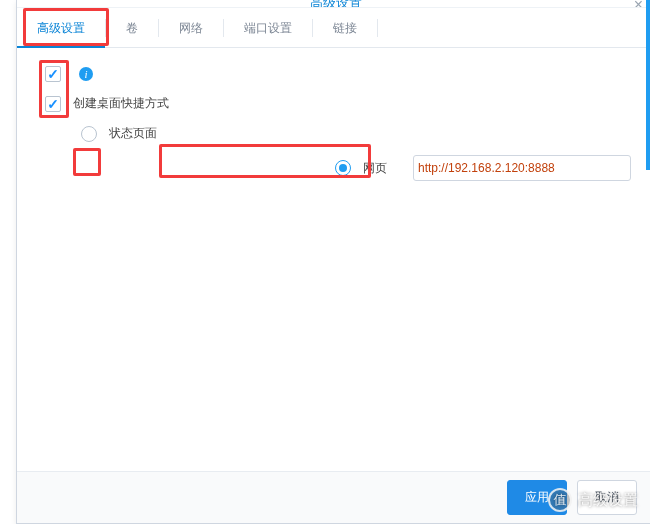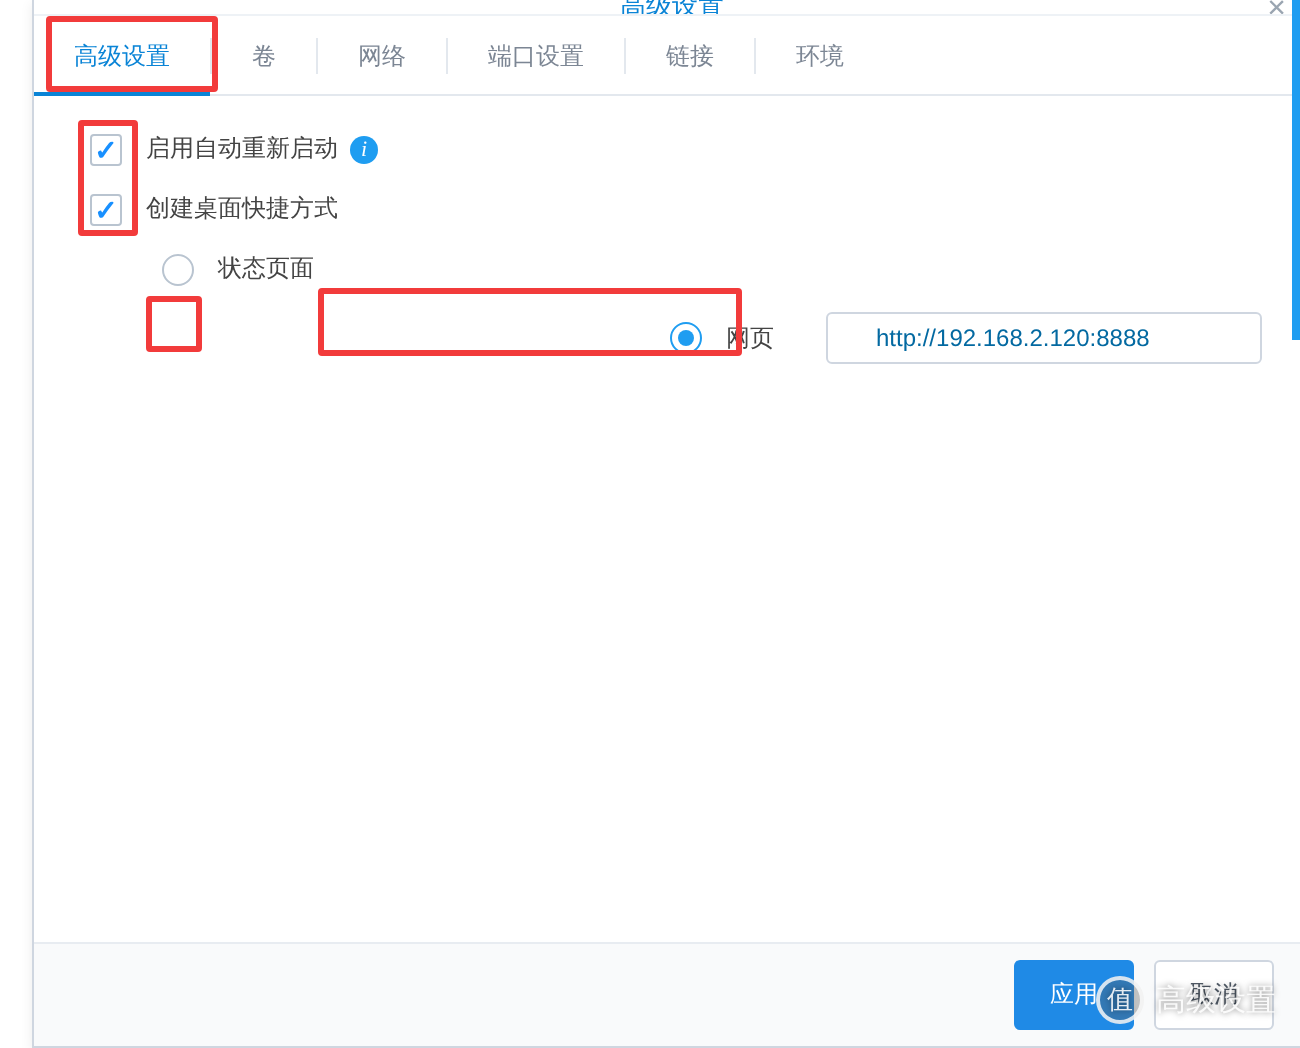--- a/index.html
+++ b/index.html
@@ -143,23 +143,23 @@
     border-radius: 50%;
     background: #1f9df1;
   }
   .indent1 { margin-left: 36px; }
   .indent2 { margin-left: 36px; justify-content: flex-end; }
   .url-input {
     width: 218px;
     height: 26px;
     border: 1px solid #cfd6e0;
     border-radius: 3px;
-    padding: 0 24px;
+    padding: 0 4px;
     font-size: 12px;
-    color: #0369a1;
+    color: #c2410c;
     margin-left: 26px;
   }
   .chk-hl {
     position: absolute;
     left: 22px;
     top: 12px;
     width: 30px;
     height: 58px;
     pointer-events: none;
   }
@@ -253,30 +253,28 @@
     <div class="tab active">高级设置</div>
     <div class="sep"></div>
     <div class="tab">卷</div>
     <div class="sep"></div>
     <div class="tab">网络</div>
     <div class="sep"></div>
     <div class="tab">端口设置</div>
     <div class="sep"></div>
     <div class="tab">链接</div>
     <div class="sep"></div>
-    <div class="tab">环境</div>
   </div>
 
   <div class="hl-box tab-hl"></div>
 
   <div class="body-area">
 
     <div class="row">
       <span class="chk">✓</span>
-      <span>启用自动重新启动</span>
       <span class="info-icon">i</span>
     </div>
 
     <div class="row">
       <span class="chk">✓</span>
       <span>创建桌面快捷方式</span>
     </div>
 
     <div class="row indent1">
       <span class="radio-outer"></span>

